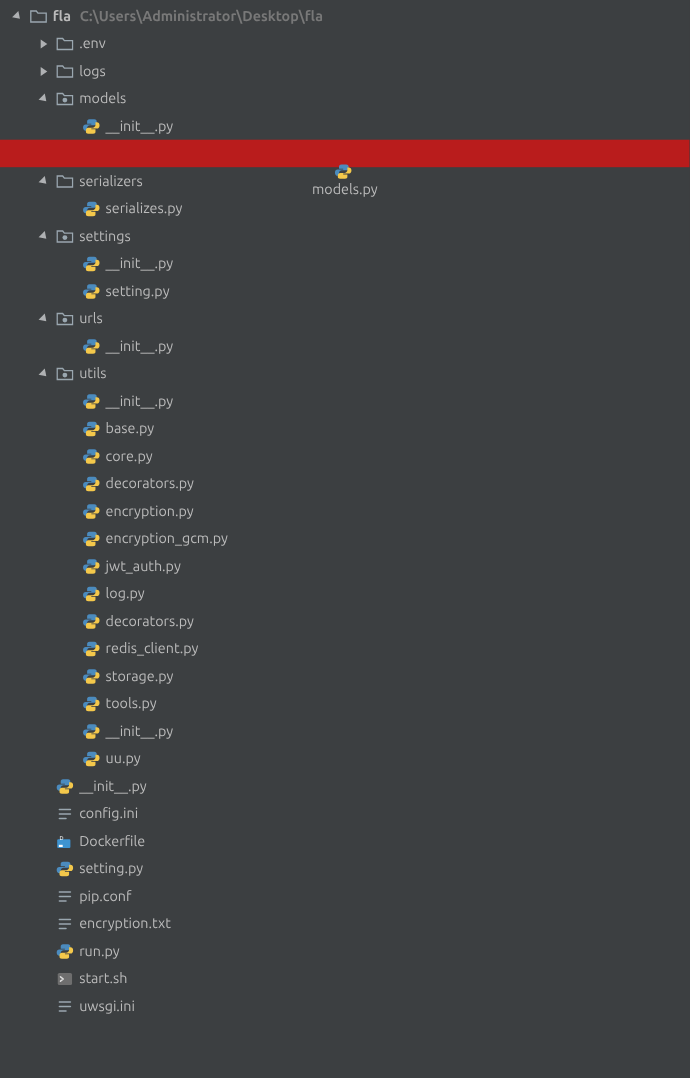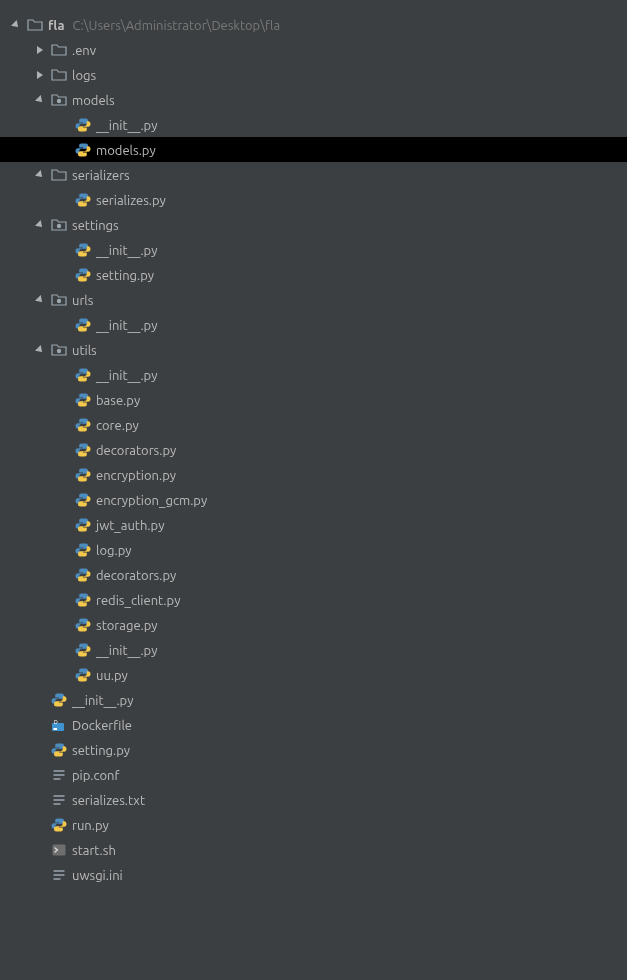--- a/index.html
+++ b/index.html
@@ -6,28 +6,28 @@
     body {
       width: 627px;
       height: 980px;
       background: #3C3F41;
       font-family: -apple-system, "Segoe UI", Ubuntu, sans-serif;
       font-size: 13px;
       color: #BBBBBB;
       overflow: hidden;
       user-select: none;
     }
-    .tree { padding-top: 12px; }
+    .tree { padding-top: 2px; }
     .row {
       display: flex;
       align-items: center;
       height: 25px;
       white-space: nowrap;
     }
-    .row.selected { background: #000000; }
+    .row.selected { background: #b91c1c; flex-direction: column; }
     .indent { display: inline-block; flex: 0 0 auto; }
     .chevron {
       width: 20px;
       height: 20px;
       display: inline-flex;
       align-items: center;
       justify-content: center;
       flex: 0 0 auto;
     }
     .chevron.placeholder { visibility: hidden; }
@@ -38,21 +38,21 @@
       height: 18px;
       display: inline-flex;
       align-items: center;
       justify-content: center;
       flex: 0 0 auto;
       margin-right: 4px;
     }
     .icon svg { width: 16px; height: 16px; }
     .label { flex: 0 1 auto; }
     .root-label { color: #BBBBBB; font-weight: 600; }
-    .root-path { color: #787878; margin-left: 8px; }
+    .root-path { color: #787878; margin-left: 8px; font-weight: bold; }
   </style>
 </head>
 <body>
 
 <svg width="0" height="0" style="position:absolute">
   <defs>
     <g id="i-chevron">
       <path d="M2 1 L8 5 L2 9 Z" fill="#AFB1B3"></path>
     </g>
     <g id="i-folder">
@@ -445,20 +445,34 @@
       <span class="chevron placeholder">
         <svg viewBox="0 0 10 10">
           <use href="#i-chevron"></use>
         </svg>
       </span>
       <span class="icon">
         <svg viewBox="0 0 16 16">
           <use href="#i-py"></use>
         </svg>
       </span>
+      <span class="label">tools.py</span>
+    </div>
+    <div class="row">
+      <span class="indent" style="width: 54px;"></span>
+      <span class="chevron placeholder">
+        <svg viewBox="0 0 10 10">
+          <use href="#i-chevron"></use>
+        </svg>
+      </span>
+      <span class="icon">
+        <svg viewBox="0 0 16 16">
+          <use href="#i-py"></use>
+        </svg>
+      </span>
       <span class="label">__init__.py</span>
     </div>
     <div class="row">
       <span class="indent" style="width: 54px;"></span>
       <span class="chevron placeholder">
         <svg viewBox="0 0 10 10">
           <use href="#i-chevron"></use>
         </svg>
       </span>
       <span class="icon">
@@ -484,20 +498,34 @@
     </div>
     <div class="row">
       <span class="indent" style="width: 30px;"></span>
       <span class="chevron placeholder">
         <svg viewBox="0 0 10 10">
           <use href="#i-chevron"></use>
         </svg>
       </span>
       <span class="icon">
         <svg viewBox="0 0 16 16">
+          <use href="#i-text"></use>
+        </svg>
+      </span>
+      <span class="label">config.ini</span>
+    </div>
+    <div class="row">
+      <span class="indent" style="width: 30px;"></span>
+      <span class="chevron placeholder">
+        <svg viewBox="0 0 10 10">
+          <use href="#i-chevron"></use>
+        </svg>
+      </span>
+      <span class="icon">
+        <svg viewBox="0 0 16 16">
           <use href="#i-docker"></use>
         </svg>
       </span>
       <span class="label">Dockerfile</span>
     </div>
     <div class="row">
       <span class="indent" style="width: 30px;"></span>
       <span class="chevron placeholder">
         <svg viewBox="0 0 10 10">
           <use href="#i-chevron"></use>
@@ -529,21 +557,21 @@
       <span class="chevron placeholder">
         <svg viewBox="0 0 10 10">
           <use href="#i-chevron"></use>
         </svg>
       </span>
       <span class="icon">
         <svg viewBox="0 0 16 16">
           <use href="#i-text"></use>
         </svg>
       </span>
-      <span class="label">serializes.txt</span>
+      <span class="label">encryption.txt</span>
     </div>
     <div class="row">
       <span class="indent" style="width: 30px;"></span>
       <span class="chevron placeholder">
         <svg viewBox="0 0 10 10">
           <use href="#i-chevron"></use>
         </svg>
       </span>
       <span class="icon">
         <svg viewBox="0 0 16 16">

